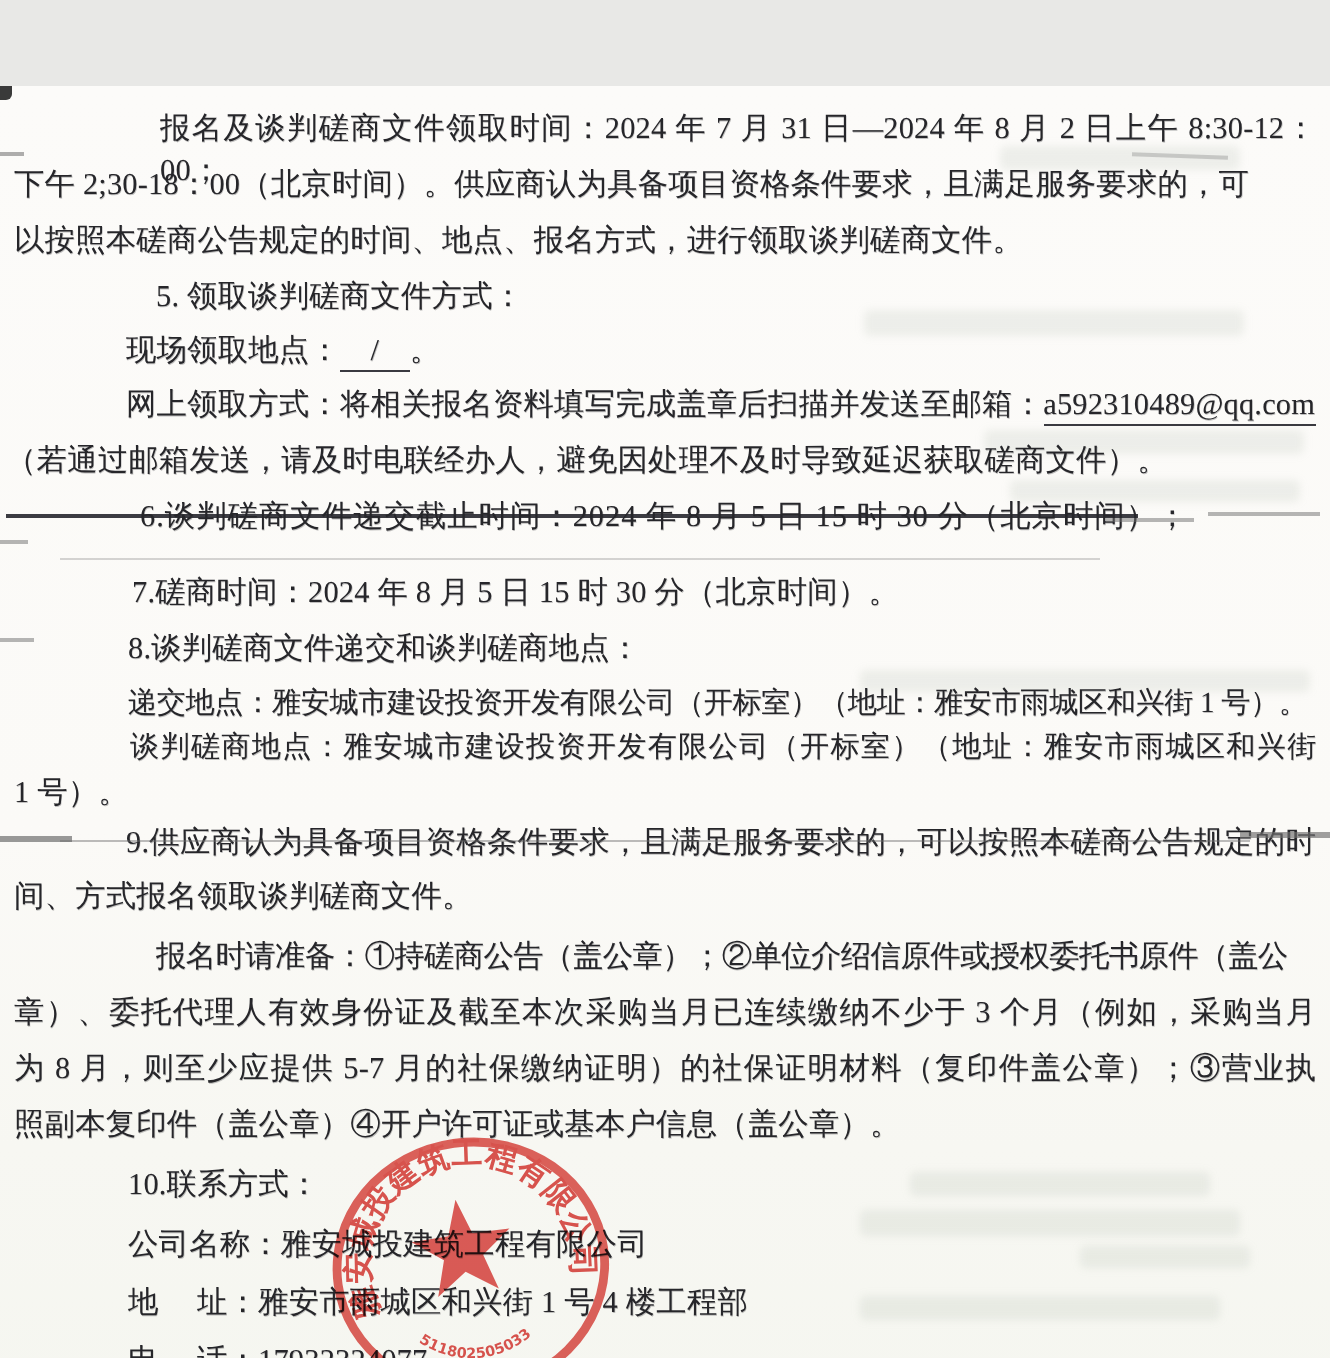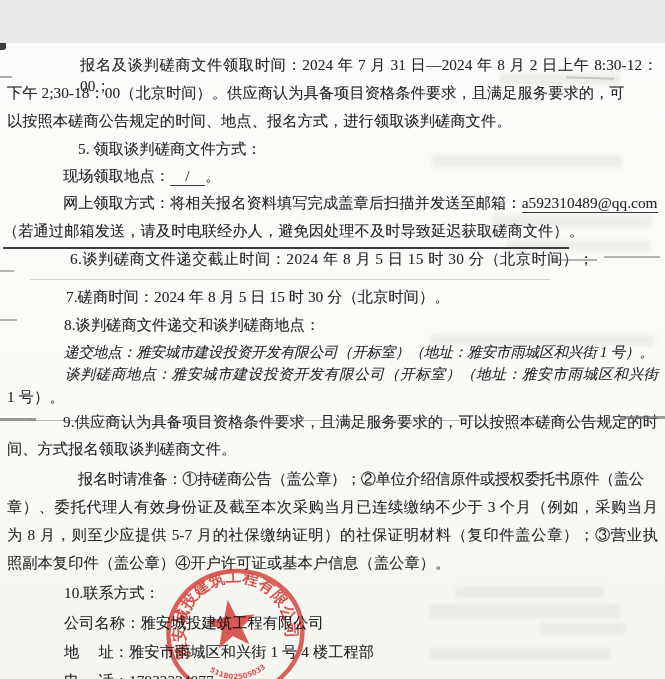--- a/index.html
+++ b/index.html
@@ -3,23 +3,23 @@
 <meta charset="utf-8">
 <style>
   html,body{margin:0;padding:0;background:#e8e8e6;}
   #page{position:relative;width:665px;height:679px;overflow:hidden;
     background:linear-gradient(180deg,#fcfbf9 0%,#fbfaf7 55%,#f7f7f2 78%,#f5f6f0 100%);
     font-family:"Liberation Serif","DejaVu Serif",serif;color:#26262a;margin-top:43px;}
   .ln{position:absolute;font-size:15.2px;line-height:1.35;white-space:nowrap;z-index:2;
       text-shadow:0.3px 0.3px 0 rgba(40,40,44,0.28);letter-spacing:0.1px;}
   .wrap{white-space:normal;}
   .j{text-align:justify;text-align-last:justify;-moz-text-align-last:justify;text-justify:inter-character;white-space:normal;}
-  .sm{font-size:14.6px;letter-spacing:-0.2px;font-style:italic;}
+  .sm{font-size:14.6px;letter-spacing:-0.2px;}
   .u{border-bottom:1.6px solid #3a3a40;padding-bottom:1px;}
-  .u2{border-bottom:2px solid #3c3c42;padding-bottom:8px;}
+  .u2{border-bottom:2px solid #3c3c42;padding-bottom:18px;}
   .ghost{position:absolute;z-index:1;background:rgba(140,155,140,0.13);filter:blur(2px);border-radius:3px;}
   .art{position:absolute;z-index:5;background:#6d6d6d;}
   .seal{position:absolute;left:159px;top:516px;width:154px;height:142px;z-index:3;
         transform:rotate(-8deg);mix-blend-mode:multiply;opacity:0.84;}
 </style>
 </head>
 <body>
 
 <div id="page">
 

